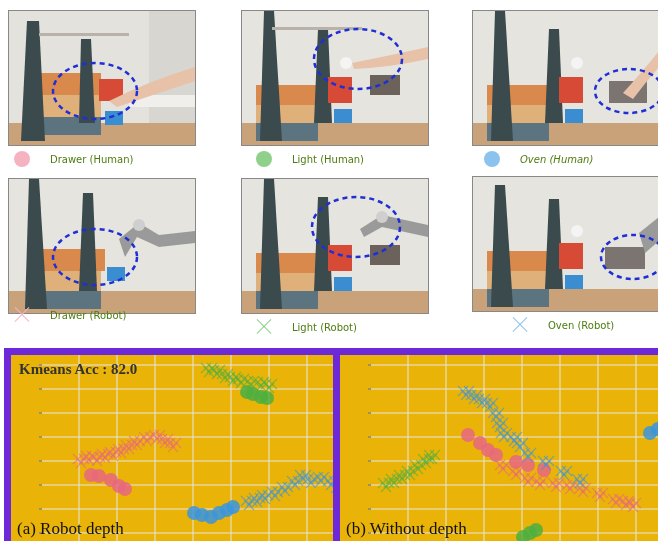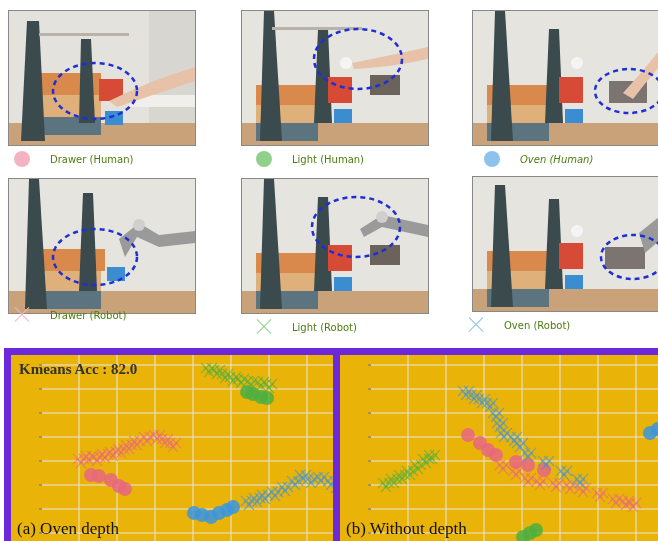--- a/index.html
+++ b/index.html
@@ -143,21 +143,21 @@
     <polygon points="22,8 32,8 40,130 18,130" fill="#3b4a4c"></polygon>
     <polygon points="76,22 86,22 90,112 72,112" fill="#3b4a4c"></polygon>
     <rect x="86" y="66" width="24" height="26" fill="#d64a36"></rect>
     <rect x="92" y="98" width="18" height="14" fill="#3a8dd0"></rect>
     <circle cx="104" cy="54" r="6" fill="#f4f4f4"></circle>
     <rect x="132" y="70" width="40" height="22" fill="#7b7470"></rect>
     <path d="M166 56 L186 40 L186 64 L172 76 Z" fill="#9a9a9a"></path>
     <ellipse cx="160" cy="80" rx="32" ry="22" fill="none" stroke="#1f2fd6" stroke-width="2.5" stroke-dasharray="5,4"></ellipse>
   </svg>
 </div>
-<div class="legend" style="left:468px;top:314px;justify-content:flex-end;">
+<div class="legend" style="left:512px;top:314px;justify-content:flex-end;">
   <span class="mk xmk xb"></span>
   <span>Oven (Robot)</span>
 </div>
 
 <style>
   .legend:nth-of-type(n) .xmk::before,.legend .xmk::after{background:#f5b3c2;}
   .xg::before,.xg::after{background:#8fd18a !important;}
   .xb::before,.xb::after{background:#8cc3ee !important;}
 </style>
 
@@ -290,21 +290,21 @@
       <path d="M277 121 L287 131 M277 131 L287 121" stroke="#3a95de" stroke-width="1.2" stroke-opacity="0.6"></path>
       <path d="M280 117 L290 127 M280 127 L290 117" stroke="#3a95de" stroke-width="1.2" stroke-opacity="0.6"></path>
       <path d="M284 121 L294 131 M284 131 L294 121" stroke="#3a95de" stroke-width="1.2" stroke-opacity="0.6"></path>
       <path d="M287 125 L297 135 M287 135 L297 125" stroke="#3a95de" stroke-width="1.2" stroke-opacity="0.6"></path>
       <path d="M290 121 L300 131 M290 131 L300 121" stroke="#3a95de" stroke-width="1.2" stroke-opacity="0.6"></path>
       <path d="M292 128 L302 138 M292 138 L302 128" stroke="#3a95de" stroke-width="1.2" stroke-opacity="0.6"></path>
       <path d="M295 132 L305 142 M295 142 L305 132" stroke="#3a95de" stroke-width="1.2" stroke-opacity="0.6"></path>
       <path d="M298 128 L308 138 M298 138 L308 128" stroke="#3a95de" stroke-width="1.2" stroke-opacity="0.6"></path>
     </svg>
   <div class="acc">Kmeans Acc : 82.0</div>
-  <div class="cap">(a) Oven depth</div>
+  <div class="cap">(a) Robot depth</div>
 </div>
 
 <div class="plot" style="left:333px;top:348px;width:322px;height:190px;">
   <svg id="plot1" width="322" height="190">
       <line x1="40" x2="40" y1="0" y2="190" stroke="#e6e6e6" stroke-width="1"></line>
       <line x1="78" x2="78" y1="0" y2="190" stroke="#e6e6e6" stroke-width="1"></line>
       <line x1="116" x2="116" y1="0" y2="190" stroke="#e6e6e6" stroke-width="1"></line>
       <line x1="154" x2="154" y1="0" y2="190" stroke="#e6e6e6" stroke-width="1"></line>
       <line x1="192" x2="192" y1="0" y2="190" stroke="#e6e6e6" stroke-width="1"></line>
       <line x1="230" x2="230" y1="0" y2="190" stroke="#e6e6e6" stroke-width="1"></line>

